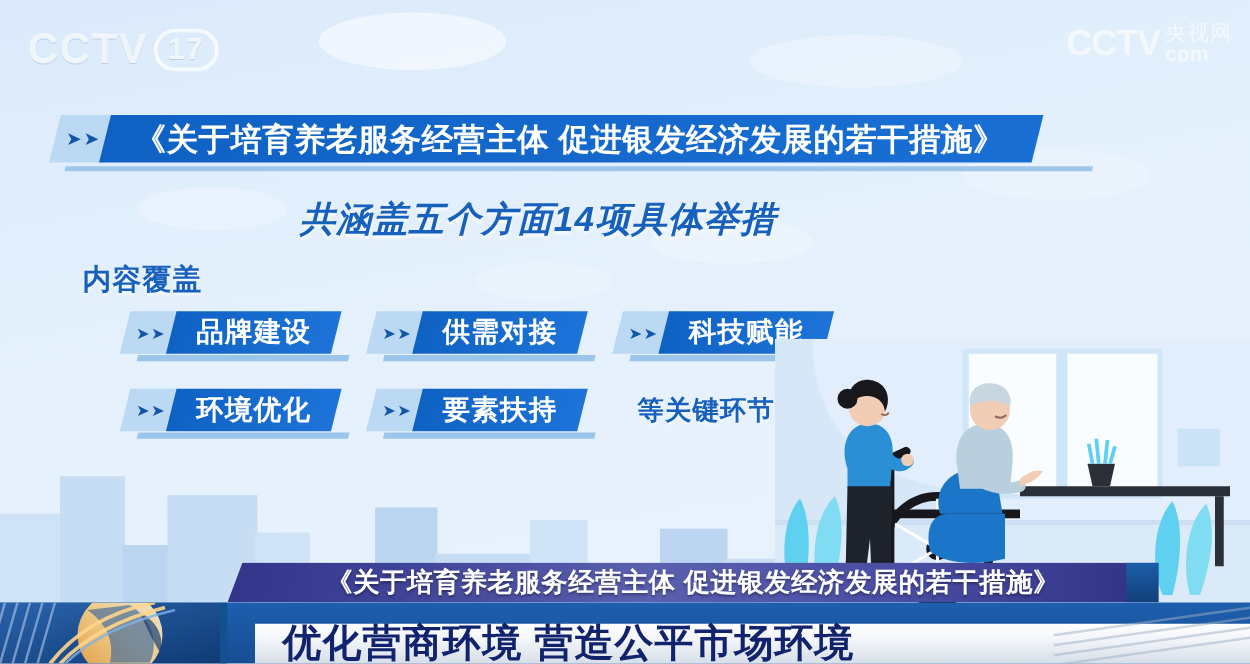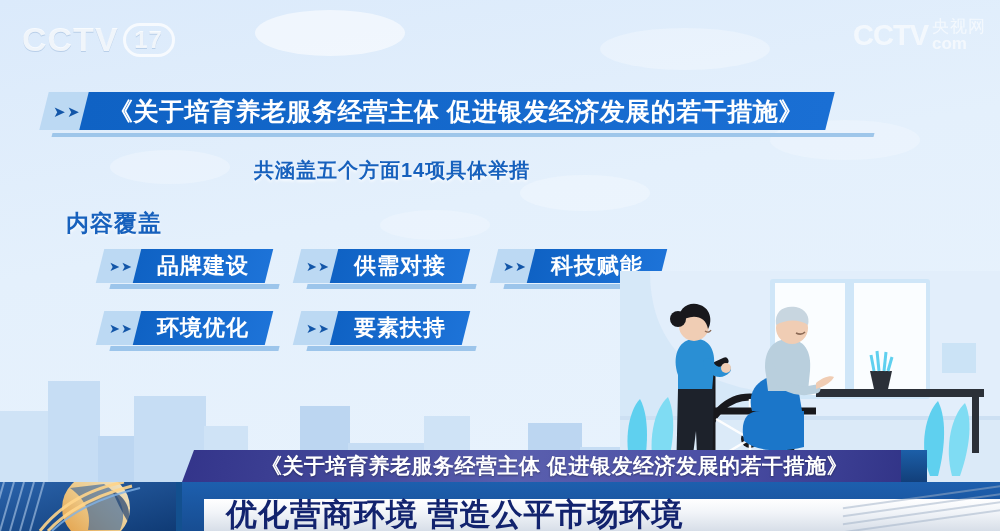--- a/index.html
+++ b/index.html
@@ -47,23 +47,23 @@
      font-weight:bold; line-height:1; }
   .titlebody { background:linear-gradient(90deg,#0f62c4,#1a6fd4);
      transform:skewX(-14deg); display:flex; align-items:center;
      padding:0 26px 0 24px; }
   .titlebody .txt { transform:skewX(14deg); color:#fff; font-size:25px;
      font-weight:bold; white-space:nowrap; letter-spacing:.5px; }
   #title-underline { position:absolute; left:52px; top:133px; width:822px;
      height:4px; background:#9ec6ea; transform:skewX(-14deg); }
 
   
-  #subtitle { position:absolute; left:254px; top:157px; font-size:20px;
+  #subtitle { position:absolute; left:240px; top:157px; font-size:28px;
      font-weight:bold; color:#1761bd; letter-spacing:1px;
-     text-shadow:0 2px 3px rgba(255,255,255,.85); }
+     text-shadow:0 2px 3px rgba(255,255,255,.85);font-style:italic; }
 
   
   #content-label { position:absolute; left:66px; top:208px; font-size:23px;
      font-weight:bold; color:#1761bd; letter-spacing:1px;
      text-shadow:0 2px 3px rgba(255,255,255,.8); }
 
   
   .chip-row { position:absolute; display:flex; align-items:flex-start; }
   #chip-row-1 { left:100px; top:249px; gap:28px; }
   #chip-row-2 { left:100px; top:311px; gap:28px; }
@@ -219,20 +219,21 @@
     <div class="chip">
       <div class="cShadow"></div>
       <div class="cArrow">
           <i>➤</i>
           <i>➤</i>
         </div>
       <div class="cBody">
         <span class="t">要素扶持</span>
       </div>
     </div>
+    <span class="tail-text">等关键环节</span>
   </div>
 
   <div id="illus">
     <svg width="380" height="215" viewBox="0 0 380 215">
 
       <rect x="0" y="0" width="380" height="215" fill="#dceaf9"></rect>
       <rect x="0" y="0" width="380" height="150" fill="#e2eefb"></rect>
       <path d="M30,0 C30,70 70,110 140,120 L140,215 L0,215 L0,0 Z" fill="#d3e6f8" opacity=".8"></path>
 
       <rect x="150" y="8" width="160" height="120" rx="3" fill="#cfe6f8"></rect>

